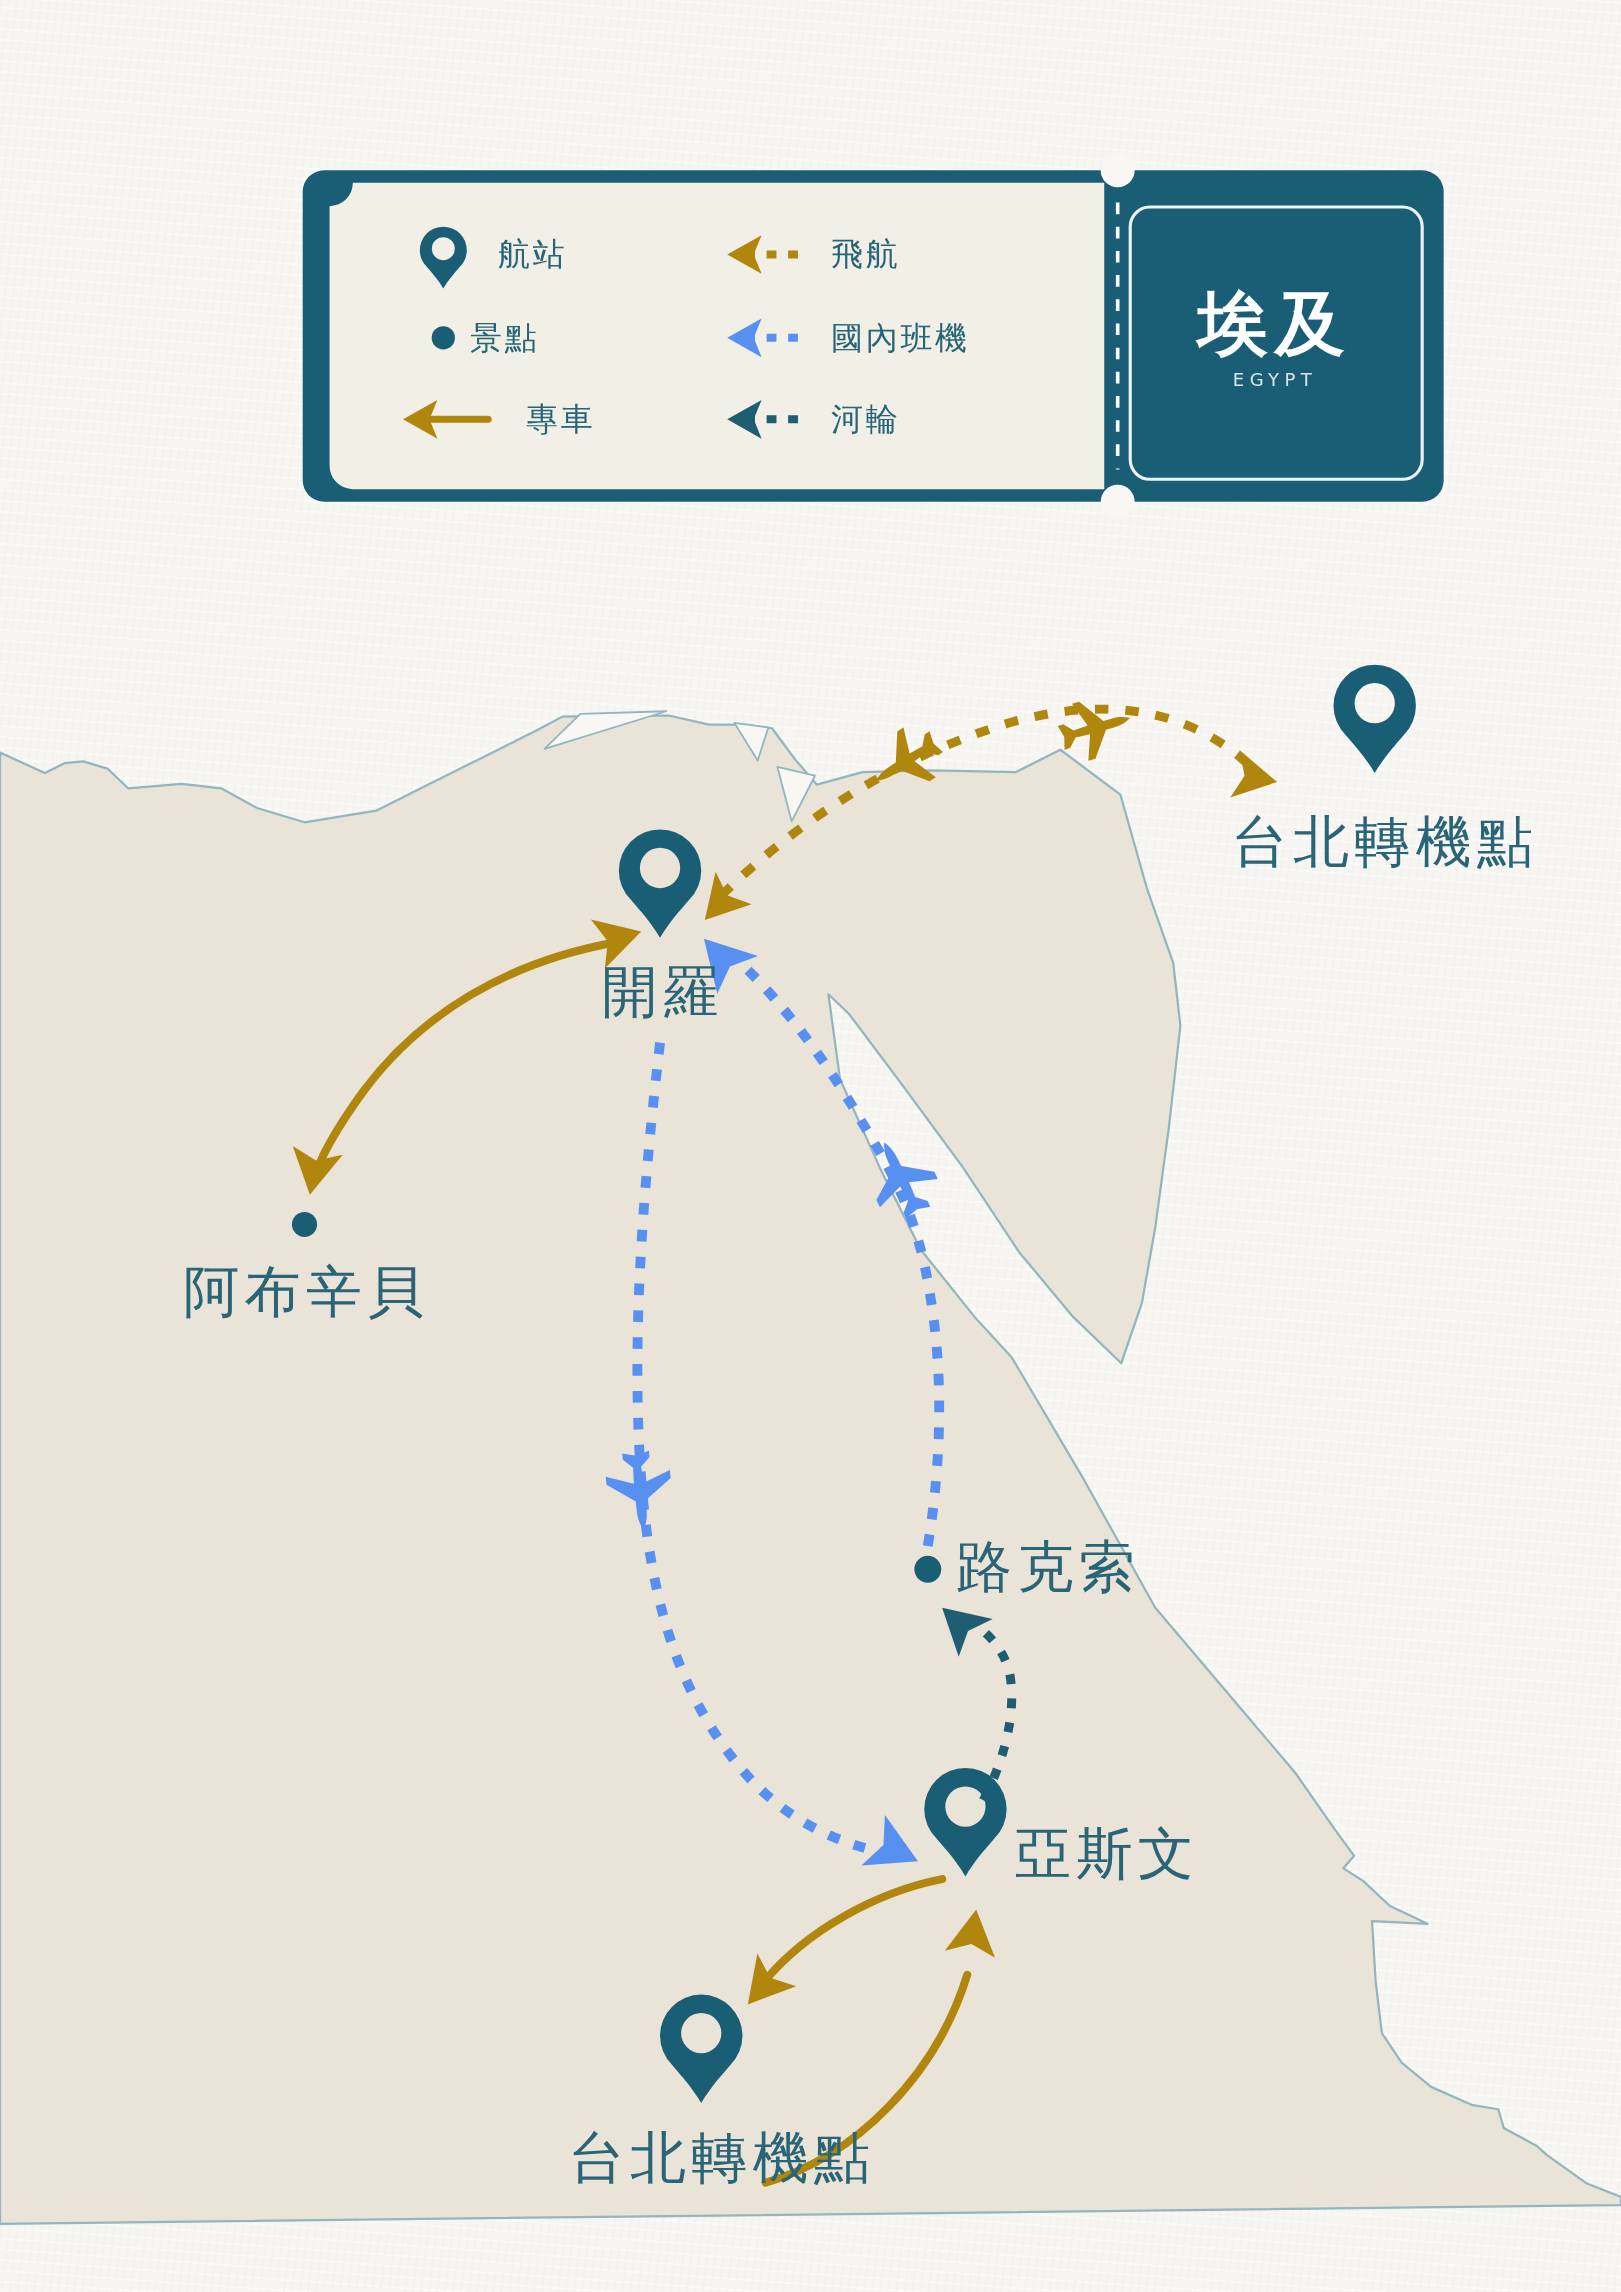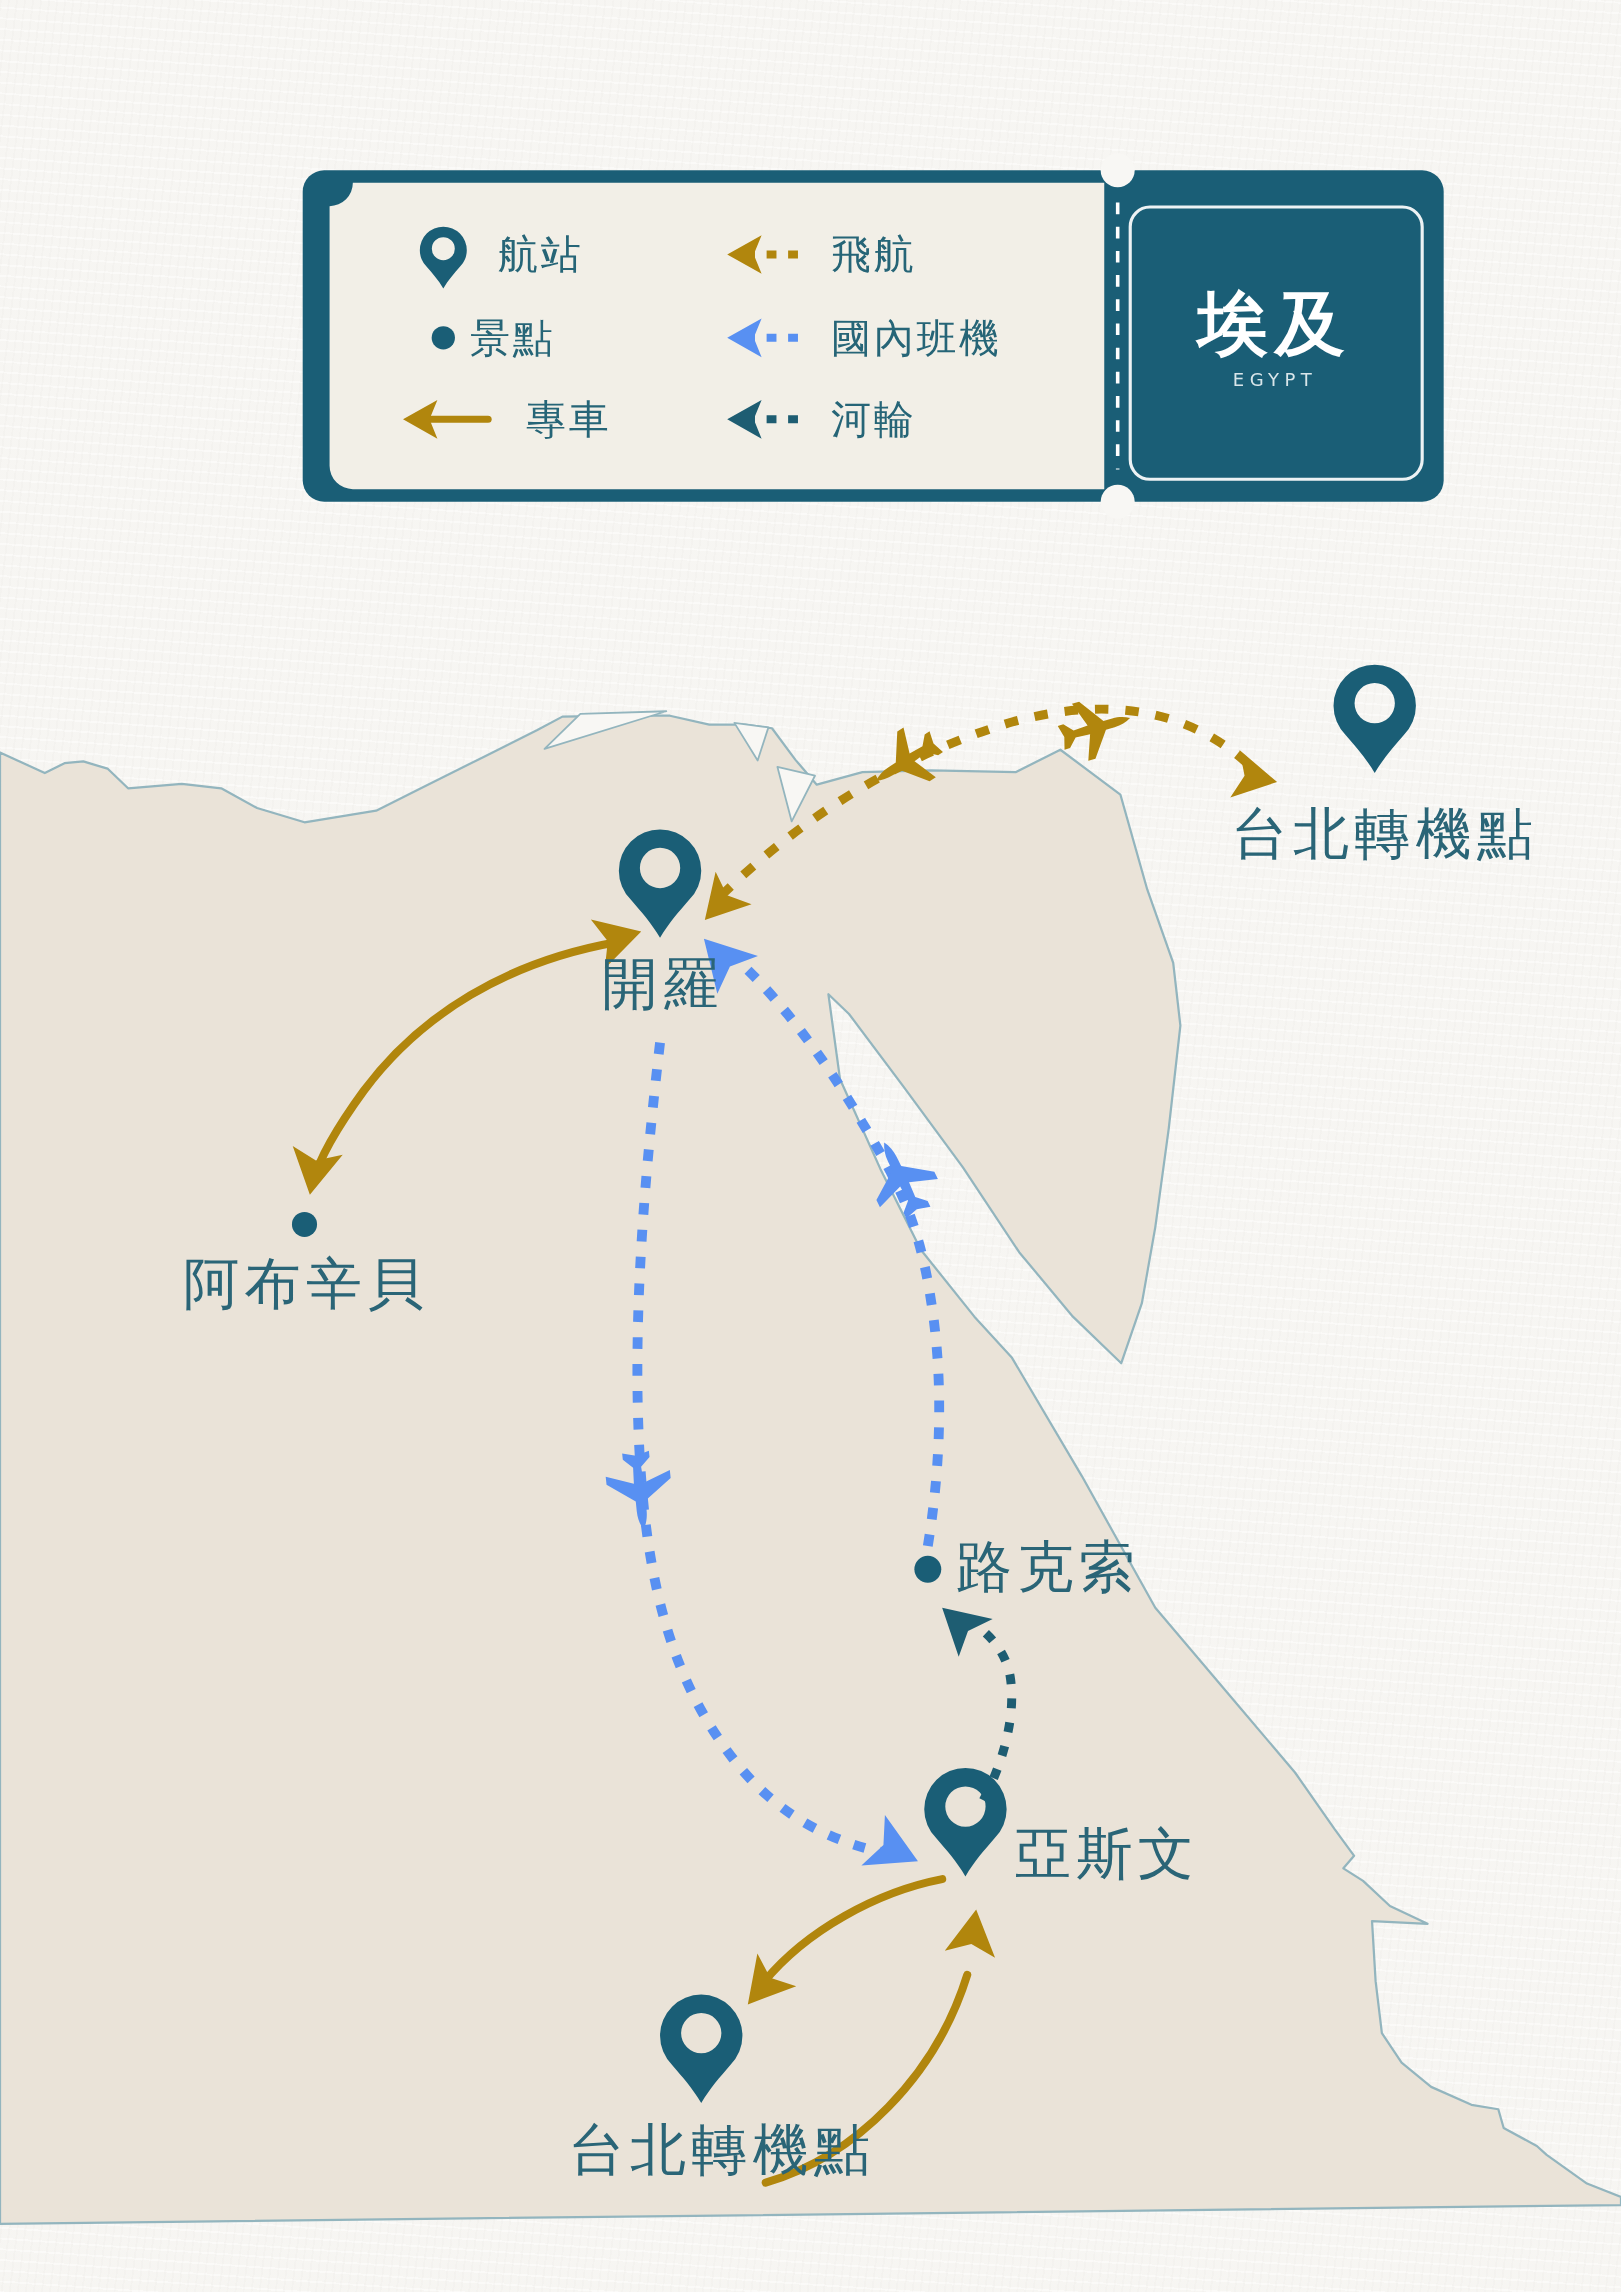--- a/index.html
+++ b/index.html
@@ -13,24 +13,24 @@
     background-color:#f8f7f4;
     background-image:
       repeating-linear-gradient(97deg, rgba(130,120,110,0.025) 0 1.8px, rgba(255,255,255,0) 1.8px 8px),
       repeating-linear-gradient(4deg, rgba(255,255,255,0.4) 0 1.8px, rgba(160,150,140,0.015) 1.8px 10.7px);
   }
   #map-svg{position:absolute;left:0;top:0;width:1621px;height:2293px;}
   .lbl{
     position:absolute;color:#2a6577;font-size:56px;letter-spacing:5.4px;
     white-space:nowrap;line-height:1;font-weight:400;
   }
-  .lbl.center{transform:translate(-50%,-50%);}
+  .lbl.center{transform:translate(-50%,-50%);margin-top:8px;}
   .lbl.left{transform:translate(0,-50%);text-align:right;}
   .legend-lbl{
-    position:absolute;color:#266577;font-size:40px;letter-spacing:2.7px;
+    position:absolute;color:#266577;font-size:32px;letter-spacing:2.7px;
     white-space:nowrap;line-height:1;transform:translate(0,-50%);
   }
   .stub-title{
     position:absolute;color:#ffffff;font-size:70px;font-weight:700;
     letter-spacing:7.2px;white-space:nowrap;line-height:1;transform:translate(-50%,-50%);
   }
   .stub-sub{
     position:absolute;color:#d9e6ea;font-size:18px;font-weight:400;
     letter-spacing:5.4px;white-space:nowrap;line-height:1;transform:translate(-50%,-50%);
   }

